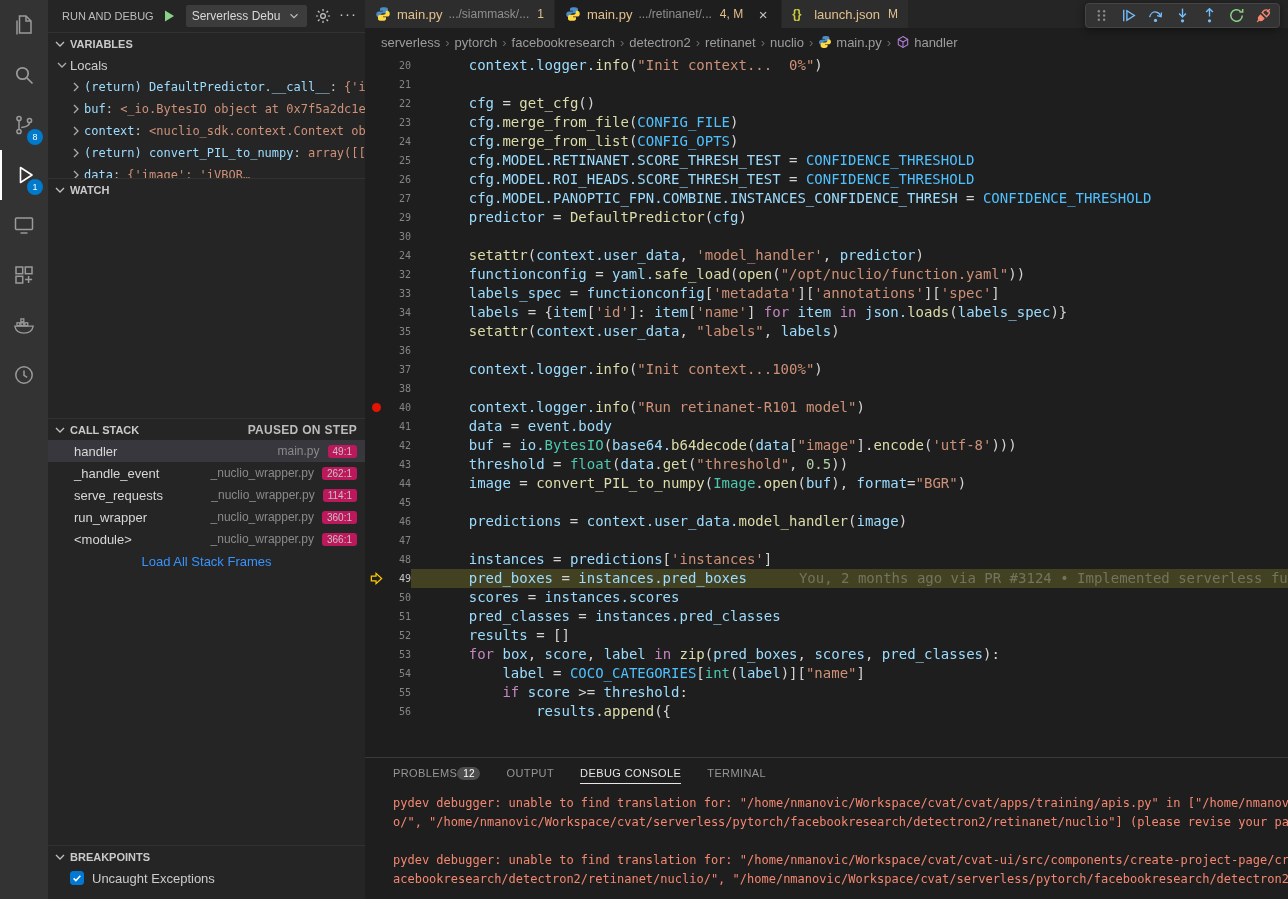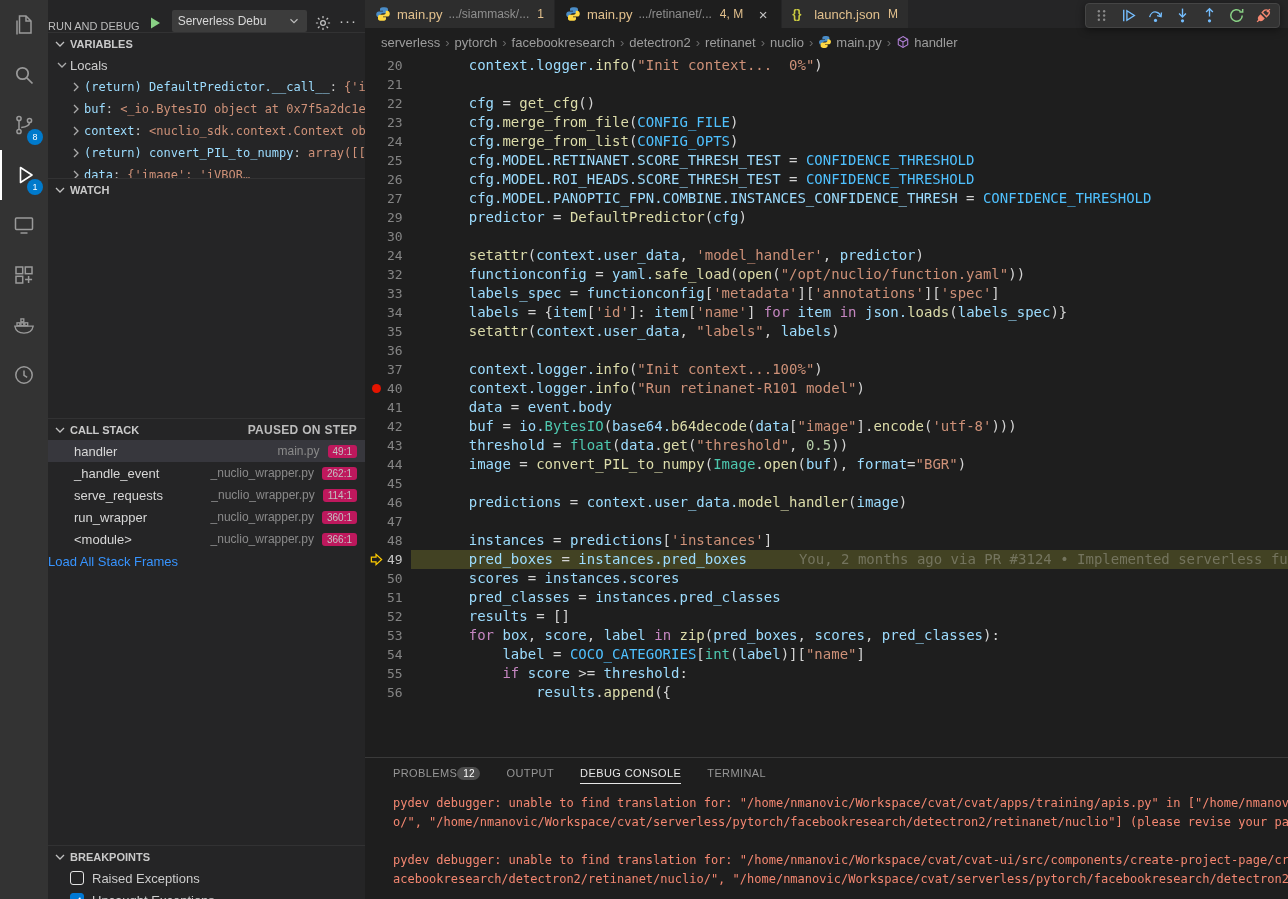--- a/index.html
+++ b/index.html
@@ -11,21 +11,21 @@
   #activitybar{position:absolute;left:0;top:0;width:48px;height:899px;background:#333333;z-index:6}
   .ab-item{position:relative;width:48px;height:50px;display:flex;align-items:center;justify-content:center;
     color:#9a9a9a;cursor:pointer}
   .ab-item.active{color:#ffffff;border-left:2px solid #ffffff}
   .ab-item svg{width:24px;height:24px}
   .ab-badge{position:absolute;right:5px;bottom:5px;min-width:16px;height:16px;border-radius:9px;
     background:#007acc;color:#fff;font-size:9px;display:flex;align-items:center;justify-content:center;padding:0 3px}
 
   
   #sidebar{position:absolute;left:48px;top:0;width:317px;height:899px;background:#252526;font-size:13px;overflow:hidden}
-  .sb-head{height:32px;display:flex;align-items:flex-end;padding:0 8px 0 0;gap:7px}
+  .sb-head{height:32px;display:flex;align-items:center;padding:0 8px 0 14px;gap:7px}
   .sb-title{font-size:11px;color:#bdbdbd;white-space:nowrap}
   .cfg-play{width:18px;height:18px;flex:none;cursor:pointer}
   .cfg-play svg{width:16px;height:16px;margin-top:1px}
   .cfg-select{flex:1;min-width:0;display:flex;align-items:center;gap:4px;background:#3c3c3c;
     border-radius:2px;height:22px;padding:0 6px;font-size:12px;color:#d8d8d8;cursor:pointer}
   .cfg-select .lbl{flex:1;overflow:hidden;white-space:nowrap}
   .cfg-select .chev{width:14px;height:14px;color:#bdbdbd;flex:none}
   .sb-ic{width:18px;height:18px;color:#c5c5c5;cursor:pointer;flex:none}
   .sb-ic.dots{font-size:15px;line-height:14px;letter-spacing:1px;width:auto}
 
@@ -44,21 +44,21 @@
   .vp{color:#cccccc;font-family:"DejaVu Sans Mono",monospace;font-size:12px;white-space:pre}
   .vv{color:#ce9178;font-family:"DejaVu Sans Mono",monospace;font-size:12px;overflow:hidden;white-space:pre}
 
   .watch-body{height:218px}
   #cs-body{height:110px}
   .cs-row{height:22px;display:flex;align-items:center;padding:0 8px 0 26px;cursor:pointer}
   .cs-row.sel{background:#37373d}
   .fname{color:#d7d7d7}
   .ffile{margin-left:auto;color:#8a8a8a;font-size:12px}
   .fbadge{margin-left:8px;background:#be185d;border-radius:3px;padding:1px 5px;font-size:10px;color:#c2c2c2;flex:none}
-  .cs-link{height:24px;line-height:24px;color:#3794ff;cursor:pointer}
+  .cs-link{height:24px;line-height:24px;text-align:center;color:#3794ff;cursor:pointer}
   .sb-filler{height:271px}
   .bp-row{height:22px;display:flex;align-items:center;gap:8px;padding-left:22px}
   .cb{width:14px;height:14px;border:1px solid #e3e3e3;border-radius:3px;flex:none;cursor:pointer}
   .cb.checked{background:#0078d4;border-color:#0078d4}
   .cb svg{width:12px;height:12px}
   .bp-label{color:#cccccc}
 
   
   #editor{position:absolute;left:365px;top:0;width:923px;height:899px;background:#1e1e1e}
   #tabbar{height:28px;background:#252526;display:flex}
@@ -81,21 +81,21 @@
   .bc-sep{color:#6a6a6a;margin:0 5px}
   .bc-item{display:flex;align-items:center;gap:4px;cursor:pointer}
   .bc-ic{width:14px;height:14px}
   .bc-ic svg{width:14px;height:14px}
 
   #code{height:701px;overflow:hidden;font-family:"DejaVu Sans Mono",monospace;font-size:14px;line-height:19px}
   .cl{display:flex;height:19px;white-space:pre}
   .bpm{width:22px;display:flex;align-items:center;justify-content:center;flex:none;cursor:pointer}
   .bpdot{width:9px;height:9px;border-radius:50%;background:#e51400;display:block}
   .exec{width:15px;height:15px}
-  .ln{width:24px;color:#858585;flex:none;font-size:13px;line-height:19px}
+  .ln{width:24px;text-align:right;color:#858585;flex:none;font-size:10px;line-height:19px}
   .cc{flex:1;padding-left:24px;overflow:hidden}
   .cl.cur .cc{background:rgba(255,255,60,0.16)}
   .cl.cur .ln{color:#c6c6c6}
   .blame{color:#74745e;margin-left:52px}
   .tk-p{color:#d4d4d4}.tk-v{color:#9cdcfe}.tk-f{color:#dcdcaa}.tk-s{color:#ce9178}.tk-k{color:#569cd6}
   .tk-c{color:#c586c0}.tk-n{color:#b5cea8}.tk-C{color:#4fc1ff}.tk-T{color:#4ec9b0}
 
   
   #panel{position:absolute;left:0;top:757px;width:923px;height:142px;border-top:1px solid #3a3a3a;background:#1e1e1e}
   #panel-tabs{height:30px;display:flex;align-items:center;gap:26px;padding-left:28px}
@@ -332,24 +332,20 @@
 
   <div class="sec-h">
     <span class="chev-s">
         <svg viewBox="0 0 16 16" fill="none" stroke="currentColor" stroke-width="1.3">
           <path d="M4 6l4 4 4-4"></path>
         </svg>
       </span>
     <span>BREAKPOINTS</span>
   </div>
   <div id="bp-body">
-      <div class="bp-row">
-        <span class="cb"></span>
-        <span class="bp-label">Raised Exceptions</span>
-      </div>
       <div class="bp-row">
         <span class="cb checked">
           <svg viewBox="0 0 16 16" fill="none" stroke="#ffffff" stroke-width="2">
             <path d="M3.5 8.5l3 3 6-6.5"></path>
           </svg>
         </span>
         <span class="bp-label">Uncaught Exceptions</span>
       </div>
     </div>
 </div>
@@ -494,20 +490,21 @@
       <div class="cl"><span class="bpm"></span><span class="ln">27</span><span class="cc"><span class="tk-v">    cfg.MODEL.PANOPTIC_FPN.COMBINE.INSTANCES_CONFIDENCE_THRESH</span><span class="tk-p"> = </span><span class="tk-C">CONFIDENCE_THRESHOLD</span></span></div>
       <div class="cl"><span class="bpm"></span><span class="ln">29</span><span class="cc"><span class="tk-v">    predictor</span><span class="tk-p"> = </span><span class="tk-f">DefaultPredictor</span><span class="tk-p">(</span><span class="tk-v">cfg</span><span class="tk-p">)</span></span></div>
       <div class="cl"><span class="bpm"></span><span class="ln">30</span><span class="cc"></span></div>
       <div class="cl"><span class="bpm"></span><span class="ln">24</span><span class="cc"><span class="tk-p">    </span><span class="tk-f">setattr</span><span class="tk-p">(</span><span class="tk-v">context.user_data</span><span class="tk-p">, </span><span class="tk-s">'model_handler'</span><span class="tk-p">, </span><span class="tk-v">predictor</span><span class="tk-p">)</span></span></div>
       <div class="cl"><span class="bpm"></span><span class="ln">32</span><span class="cc"><span class="tk-v">    functionconfig</span><span class="tk-p"> = </span><span class="tk-v">yaml.</span><span class="tk-f">safe_load</span><span class="tk-p">(</span><span class="tk-f">open</span><span class="tk-p">(</span><span class="tk-s">"/opt/nuclio/function.yaml"</span><span class="tk-p">))</span></span></div>
       <div class="cl"><span class="bpm"></span><span class="ln">33</span><span class="cc"><span class="tk-v">    labels_spec</span><span class="tk-p"> = </span><span class="tk-v">functionconfig</span><span class="tk-p">[</span><span class="tk-s">'metadata'</span><span class="tk-p">][</span><span class="tk-s">'annotations'</span><span class="tk-p">][</span><span class="tk-s">'spec'</span><span class="tk-p">]</span></span></div>
       <div class="cl"><span class="bpm"></span><span class="ln">34</span><span class="cc"><span class="tk-v">    labels</span><span class="tk-p"> = {</span><span class="tk-v">item</span><span class="tk-p">[</span><span class="tk-s">'id'</span><span class="tk-p">]: </span><span class="tk-v">item</span><span class="tk-p">[</span><span class="tk-s">'name'</span><span class="tk-p">] </span><span class="tk-c">for</span><span class="tk-p"> </span><span class="tk-v">item</span><span class="tk-p"> </span><span class="tk-c">in</span><span class="tk-p"> </span><span class="tk-v">json.</span><span class="tk-f">loads</span><span class="tk-p">(</span><span class="tk-v">labels_spec</span><span class="tk-p">)}</span></span></div>
       <div class="cl"><span class="bpm"></span><span class="ln">35</span><span class="cc"><span class="tk-p">    </span><span class="tk-f">setattr</span><span class="tk-p">(</span><span class="tk-v">context.user_data</span><span class="tk-p">, </span><span class="tk-s">"labels"</span><span class="tk-p">, </span><span class="tk-v">labels</span><span class="tk-p">)</span></span></div>
       <div class="cl"><span class="bpm"></span><span class="ln">36</span><span class="cc"></span></div>
       <div class="cl"><span class="bpm"></span><span class="ln">37</span><span class="cc"><span class="tk-v">    context.logger.</span><span class="tk-f">info</span><span class="tk-p">(</span><span class="tk-s">"Init context...100%"</span><span class="tk-p">)</span></span></div>
+      <div class="cl"><span class="bpm"></span><span class="ln">38</span><span class="cc"></span></div>
       <div class="cl"><span class="bpm"><span class="bpdot"></span></span><span class="ln">40</span><span class="cc"><span class="tk-v">    context.logger.</span><span class="tk-f">info</span><span class="tk-p">(</span><span class="tk-s">"Run retinanet-R101 model"</span><span class="tk-p">)</span></span></div>
       <div class="cl"><span class="bpm"></span><span class="ln">41</span><span class="cc"><span class="tk-v">    data</span><span class="tk-p"> = </span><span class="tk-v">event.body</span></span></div>
       <div class="cl"><span class="bpm"></span><span class="ln">42</span><span class="cc"><span class="tk-v">    buf</span><span class="tk-p"> = </span><span class="tk-v">io.</span><span class="tk-T">BytesIO</span><span class="tk-p">(</span><span class="tk-v">base64.</span><span class="tk-f">b64decode</span><span class="tk-p">(</span><span class="tk-v">data</span><span class="tk-p">[</span><span class="tk-s">"image"</span><span class="tk-p">].</span><span class="tk-f">encode</span><span class="tk-p">(</span><span class="tk-s">'utf-8'</span><span class="tk-p">)))</span></span></div>
       <div class="cl"><span class="bpm"></span><span class="ln">43</span><span class="cc"><span class="tk-v">    threshold</span><span class="tk-p"> = </span><span class="tk-T">float</span><span class="tk-p">(</span><span class="tk-v">data</span><span class="tk-p">.</span><span class="tk-f">get</span><span class="tk-p">(</span><span class="tk-s">"threshold"</span><span class="tk-p">, </span><span class="tk-n">0.5</span><span class="tk-p">))</span></span></div>
       <div class="cl"><span class="bpm"></span><span class="ln">44</span><span class="cc"><span class="tk-v">    image</span><span class="tk-p"> = </span><span class="tk-f">convert_PIL_to_numpy</span><span class="tk-p">(</span><span class="tk-T">Image</span><span class="tk-p">.</span><span class="tk-f">open</span><span class="tk-p">(</span><span class="tk-v">buf</span><span class="tk-p">), </span><span class="tk-v">format</span><span class="tk-p">=</span><span class="tk-s">"BGR"</span><span class="tk-p">)</span></span></div>
       <div class="cl"><span class="bpm"></span><span class="ln">45</span><span class="cc"></span></div>
       <div class="cl"><span class="bpm"></span><span class="ln">46</span><span class="cc"><span class="tk-v">    predictions</span><span class="tk-p"> = </span><span class="tk-v">context.user_data.</span><span class="tk-f">model_handler</span><span class="tk-p">(</span><span class="tk-v">image</span><span class="tk-p">)</span></span></div>
       <div class="cl"><span class="bpm"></span><span class="ln">47</span><span class="cc"></span></div>
       <div class="cl"><span class="bpm"></span><span class="ln">48</span><span class="cc"><span class="tk-v">    instances</span><span class="tk-p"> = </span><span class="tk-v">predictions</span><span class="tk-p">[</span><span class="tk-s">'instances'</span><span class="tk-p">]</span></span></div>
       <div class="cl cur"><span class="bpm"><svg class="exec" viewBox="0 0 16 16">

